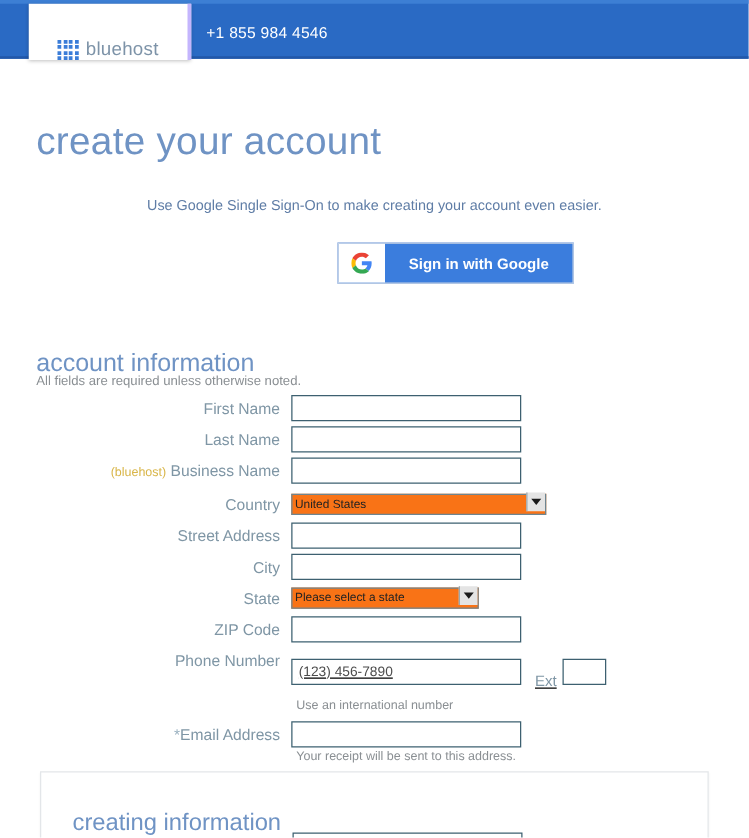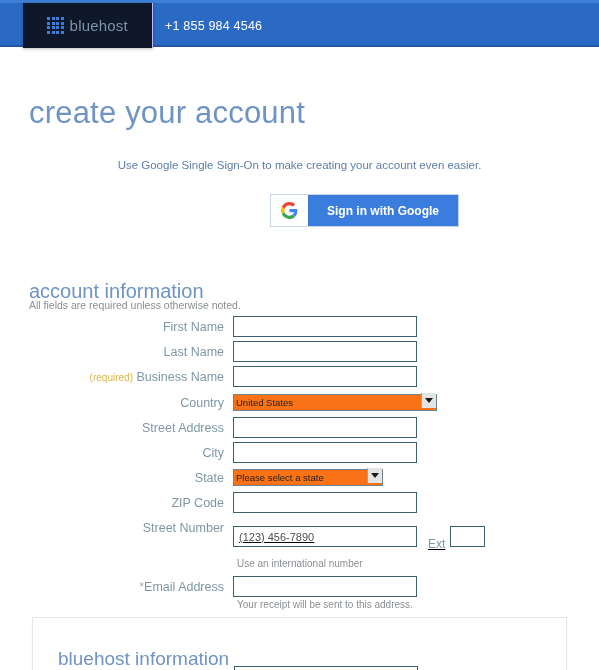--- a/index.html
+++ b/index.html
@@ -14,24 +14,24 @@
 
   
   .topbar {
     position: absolute; left: 0; top: 0; width: 599px; height: 47px;
     background: #2a6ac4;
     border-top: 3px solid #3d7fd4;
     border-bottom: 2px solid #2257a8;
   }
   .logo-plate {
     position: absolute; left: 23px; top: 0; width: 130px; height: 45px;
-    background: #0f172a;
-    border-right: 1px solid #c4b5fd;
+    background: #ffffff;
+    border-right: 3px solid #c4b5fd;
     box-shadow: 0 1px 3px rgba(0,0,0,.25);
-    display: flex; align-items: center; justify-content: center; gap: 6px;
+    display: flex; align-items: flex-end; justify-content: center; gap: 6px;
   }
   .logo-grid {
     display: grid; grid-template-columns: repeat(4, 3px);
     grid-template-rows: repeat(4, 3px); gap: 1.5px;
   }
   .logo-grid i { display: block; width: 3px; height: 3px; background: #3b7dd8; }
   .logo-word {
     font-size: 15px; color: #7d93a8; letter-spacing: .2px; font-weight: 400;
   }
   .phone {
@@ -194,21 +194,21 @@
       <div class="lbl">First Name</div>
       <div class="ctl"><input class="txt" type="text" placeholder="" style=""></div>
     </div>
 
     <div class="row">
       <div class="lbl">Last Name</div>
       <div class="ctl"><input class="txt" type="text" placeholder="" style=""></div>
     </div>
 
     <div class="row">
-      <div class="lbl"><span class="optional">(required)</span> <span>Business Name</span></div>
+      <div class="lbl"><span class="optional">(bluehost)</span> <span>Business Name</span></div>
       <div class="ctl"><input class="txt" type="text" placeholder="" style=""></div>
     </div>
 
     <div class="row">
       <div class="lbl">Country</div>
       <div class="ctl selwrap">
         <select class="sel">
           <option>United States</option>
         </select>
         <span class="selarrow"></span>
@@ -234,21 +234,21 @@
         <span class="selarrow"></span>
       </div>
     </div>
 
     <div class="row">
       <div class="lbl">ZIP Code</div>
       <div class="ctl"><input class="txt" type="text" placeholder="" style=""></div>
     </div>
 
     <div class="row">
-      <div class="lbl">Street Number</div>
+      <div class="lbl">Phone Number</div>
       <div class="ctl">
         <div class="inline">
           <input class="txt" type="text" placeholder="(123) 456-7890" style="">
           <span class="ext-lbl">Ext</span>
           <input class="txt ext" type="text" style="">
         </div>
         <div class="hint">Use an international number</div>
       </div>
     </div>
 
@@ -256,20 +256,20 @@
       <div class="lbl"><span class="star">*</span><span>Email Address</span></div>
       <div class="ctl">
         <input class="txt" type="text" placeholder="" style="">
         <div class="hint">Your receipt will be sent to this address.</div>
       </div>
     </div>
 
   </div>
 
   <div class="card">
-    <h2 class="card-head">bluehost information</h2>
+    <h2 class="card-head">creating information</h2>
     <div class="card-row">
       <div class="lbl"></div>
       <div class="ctl"><input class="txt" type="text" style=""></div>
     </div>
   </div>
 
 </div>
 
 </body></html>

